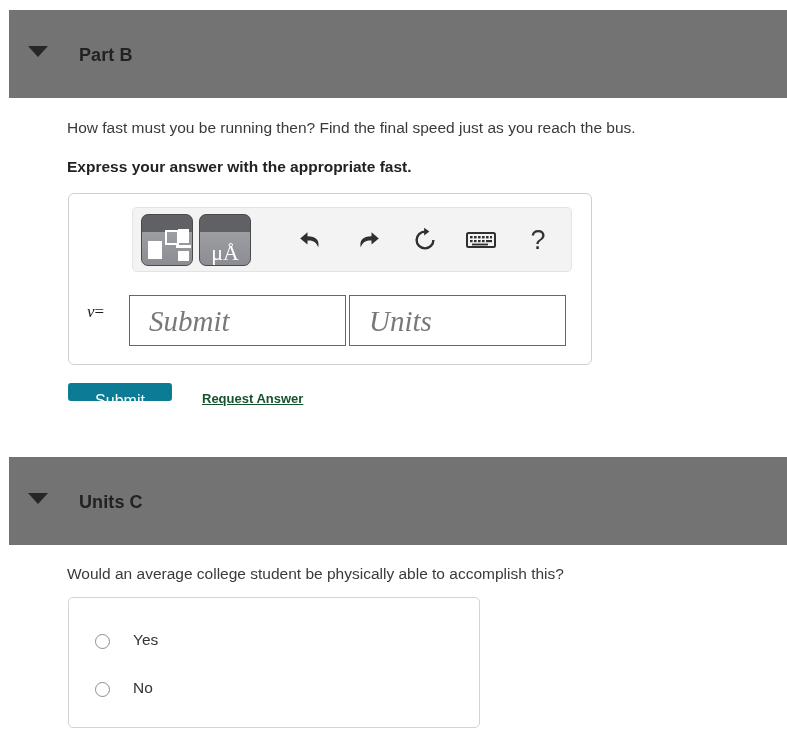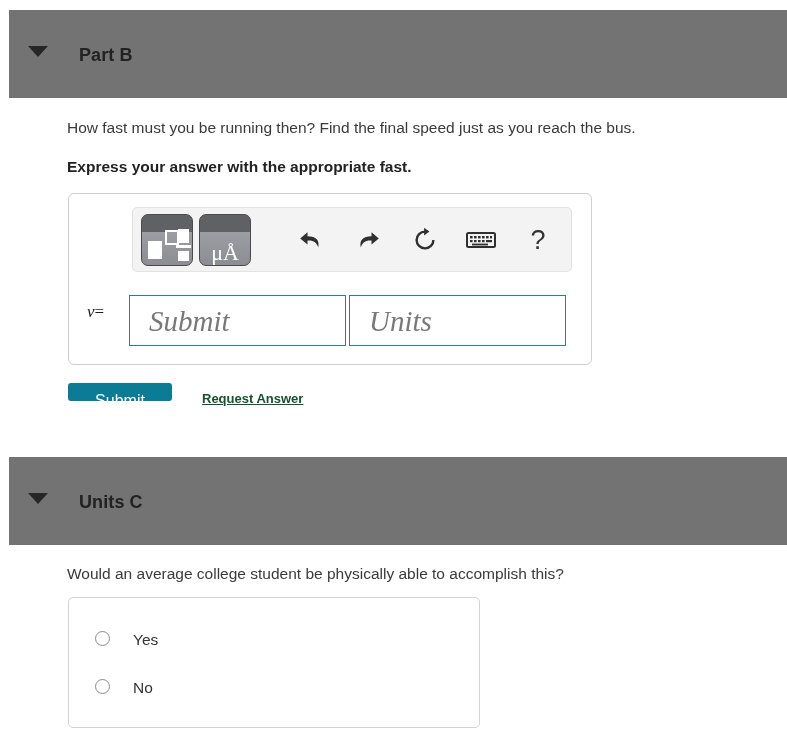--- a/index.html
+++ b/index.html
@@ -224,21 +224,21 @@
     height: 131px;
     border: 1px solid #d3d3d3;
     border-radius: 5px;
     background: #ffffff;
     box-sizing: border-box;
   }
   .choice-row {
     position: absolute;
     left: 26px;
     display: flex;
-    align-items: flex-start;
+    align-items: flex-end;
   }
   .choice-row.r0 { top: 33px; }
   .choice-row.r1 { top: 81px; }
   .radio-mark {
     width: 15px;
     height: 15px;
     border: 1.5px solid #8c8c8c;
     border-radius: 50%;
     background: #ffffff;
     box-sizing: border-box;

